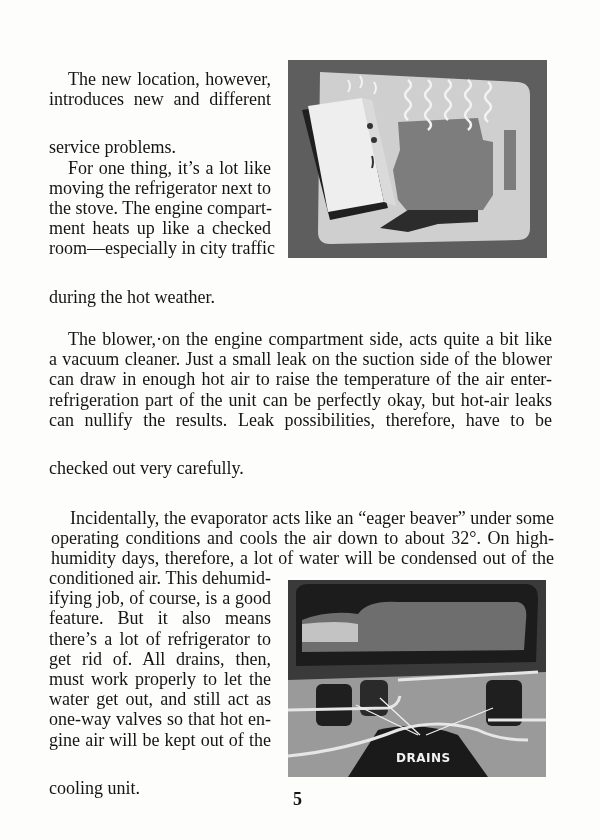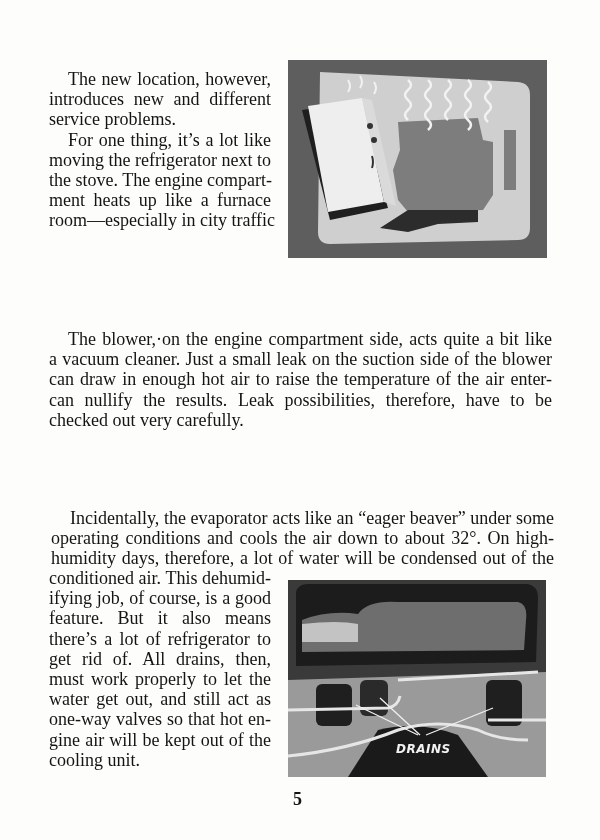--- a/index.html
+++ b/index.html
@@ -4,50 +4,51 @@
 <style>
   html, body { margin: 0; padding: 0; }
   body {
     width: 600px; height: 840px; position: relative; overflow: hidden;
     background: #fdfdfb;
     font-family: "Liberation Serif", "DejaVu Serif", serif;
     color: #141414;
   }
   .txt { position: absolute; font-size: 18px; line-height: 20.2px; text-align: justify; }
   .line { display: block; text-align: justify; text-align-last: justify; white-space: nowrap; }
-  .line.last { text-align-last: left; }
+  .line.last { text-align-last: left; margin-top: 28px; }
   .ind { padding-left: 19px; }
 
   #para1 { left: 49px; top: 69px; width: 222px; }
   #para2 { left: 49px; top: 329px; width: 503px; }
   #para3 { left: 51px; top: 508px; width: 503px; }
   #para3b { left: 49px; top: 568px; width: 222px; }
 
   .fig { position: absolute; overflow: hidden; }
   #fig-top { left: 288px; top: 60px; width: 259px; height: 198px; background: #5e5e5e; }
   #fig-bottom { left: 288px; top: 580px; width: 258px; height: 197px; background: #3a3a3a; }
   .drains-label {
-    position: absolute; left: 108px; top: 162px;
+    position: absolute; left: 108px; top: 171px;
     font-family: "DejaVu Sans", sans-serif; font-weight: bold; font-size: 12px;
-    color: #f2f2f2; letter-spacing: 0.5px; font-style: italic;
+    color: #f2f2f2; letter-spacing: 0.5px;
   }
   #page-number { position: absolute; left: 293px; top: 789px; font-size: 18px; font-weight: bold; }
 </style>
 </head>
 <body>
 
 <div class="txt" id="para1">
   <span class="line ind">The new location, however,</span>
   <span class="line">introduces new and different</span>
   <span class="line last">service problems.</span>
   <span class="line ind">For one thing, it’s a lot like</span>
   <span class="line">moving the refrigerator next to</span>
   <span class="line">the stove. The engine compart-</span>
-  <span class="line">ment heats up like a furnace</span>
+  <span class="line">ment heats up like a checked</span>
   <span class="line">room—especially in city traffic</span>
+  <span class="line last">during the hot weather.</span>
 </div>
 
 <div class="fig" id="fig-top">
   <svg width="259" height="198" viewBox="0 0 259 198">
     <rect x="0" y="0" width="259" height="198" fill="#5e5e5e"></rect>
     <path d="M32 12 L230 22 Q242 23 242 35 L242 168 Q242 180 230 180 L42 184 Q30 184 30 172 Z" fill="#cfcfcf"></path>
 
     <path d="M110 62 L190 58 L195 80 L205 82 L205 135 L195 150 L120 152 L110 140 L105 110 L112 90 Z" fill="#7d7d7d"></path>
     <rect x="216" y="70" width="12" height="60" fill="#7d7d7d"></rect>
     <path d="M92 168 L120 150 L190 150 L190 162 L150 164 L120 172 Z" fill="#2c2c2c"></path>
@@ -67,20 +68,21 @@
     <circle cx="86" cy="80" r="3" fill="#333"></circle>
     <path d="M84 96 q2 6 0 12" stroke="#333" stroke-width="2" fill="none"></path>
     <path d="M60 20 q4 6 0 12 M72 16 q4 6 0 12 M86 22 q4 6 0 12" stroke="#f2f2f2" stroke-width="2" fill="none"></path>
   </svg>
 </div>
 
 <div class="txt" id="para2">
   <span class="line ind">The blower,·on the engine compartment side, acts quite a bit like</span>
   <span class="line">a vacuum cleaner. Just a small leak on the suction side of the blower</span>
   <span class="line">can draw in enough hot air to raise the temperature of the air enter-</span>
+  <span class="line">refrigeration part of the unit can be perfectly okay, but hot-air leaks</span>
   <span class="line">can nullify the results. Leak possibilities, therefore, have to be</span>
   <span class="line last">checked out very carefully.</span>
 </div>
 
 <div class="txt" id="para3">
   <span class="line ind">Incidentally, the evaporator acts like an “eager beaver” under some</span>
   <span class="line">operating conditions and cools the air down to about 32°. On high-</span>
   <span class="line">humidity days, therefore, a lot of water will be condensed out of the</span>
 </div>
 

